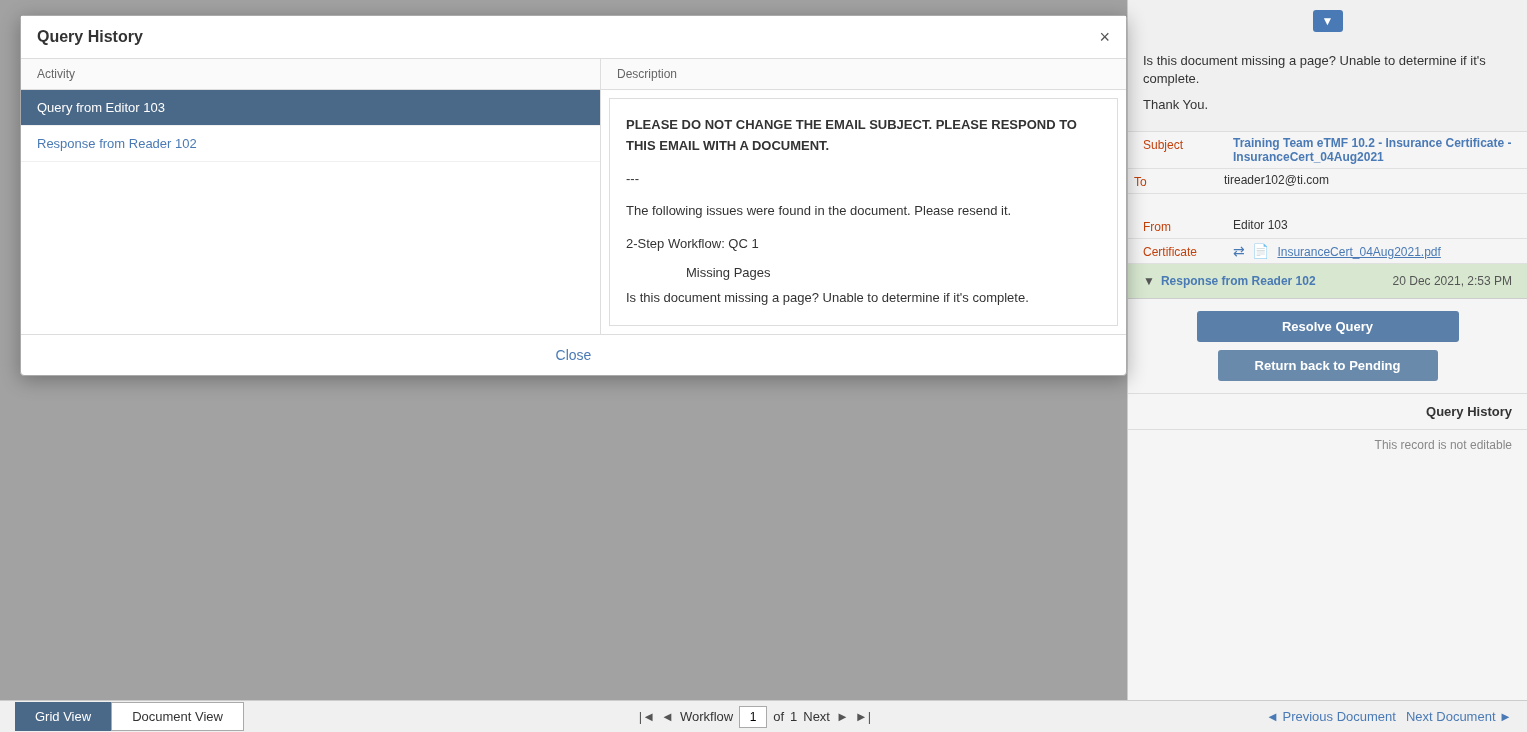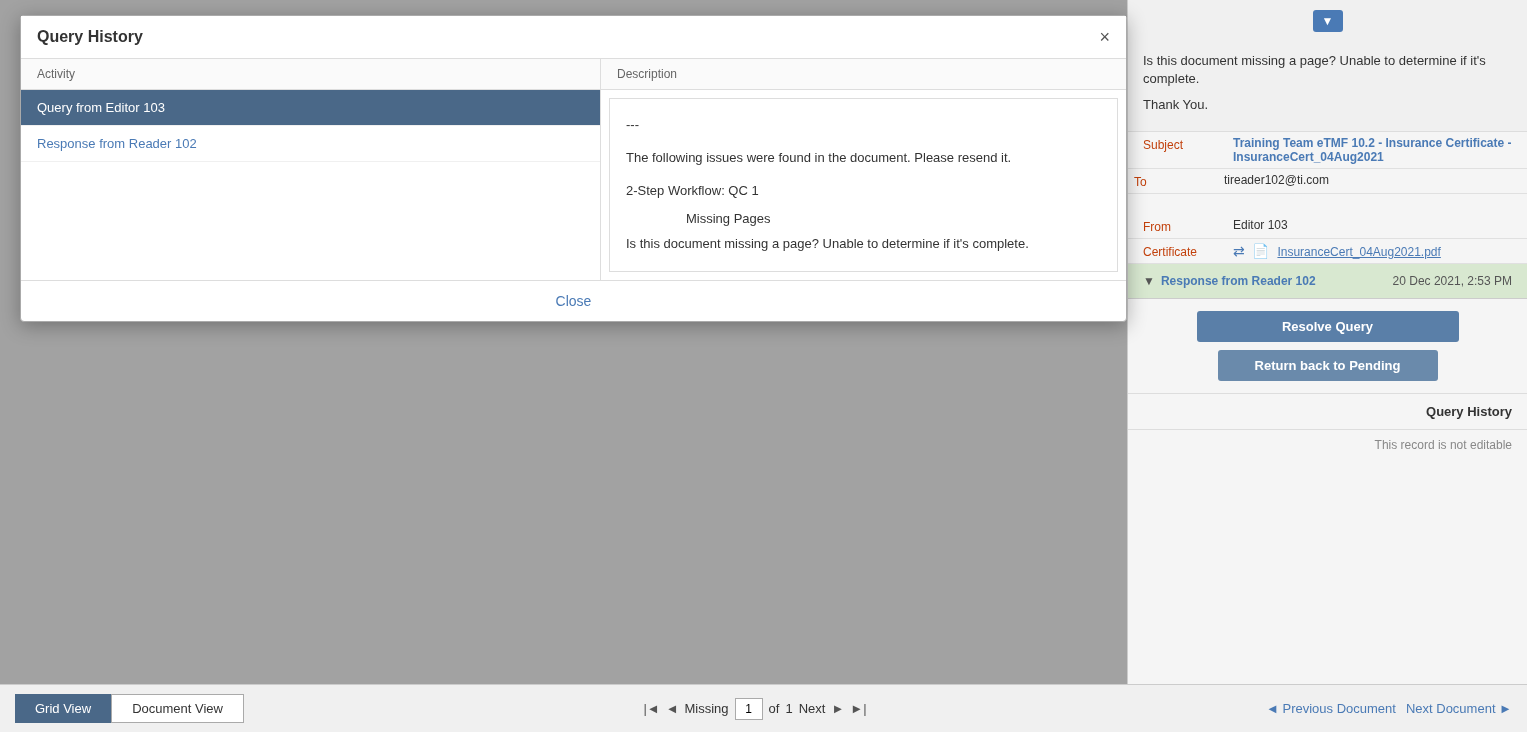--- a/index.html
+++ b/index.html
@@ -177,21 +177,21 @@
       text-align: right;
       color: #888;
       font-size: 12px;
       padding: 8px 15px;
     }
 
     
     .bottom-bar {
       position: absolute;
       bottom: 0; left: 0;
-      width: 1527px; height: 48px;
+      width: 1527px; height: 32px;
       background: #f0f0f0;
       border-top: 1px solid #ccc;
       display: flex;
       align-items: center;
       justify-content: space-between;
       padding: 0 15px;
     }
 
     .view-buttons {
       display: flex;
@@ -463,20 +463,21 @@
           </div>
           <div class="activity-item response">
             <span>Response from Reader 102</span>
           </div>
         </div>
       </div>
 
       <div class="description-panel">
         <div class="description-header">Description</div>
         <div class="description-content scrollbar-visible">
+          <p style="font-weight:bold; margin-bottom:12px;">PLEASE DO NOT CHANGE THE EMAIL SUBJECT. PLEASE RESPOND TO THIS EMAIL WITH A DOCUMENT.</p>
           <p style="margin-bottom:12px;">---</p>
           <p style="margin-bottom:12px;">The following issues were found in the document. Please resend it.</p>
           <p style="margin-bottom:8px;">2-Step Workflow: QC 1</p>
           <p style="margin-left: 60px; margin-bottom:4px;">Missing Pages</p>
           <p>Is this document missing a page? Unable to determine if it's complete.</p>
         </div>
       </div>
     </div>
 
     <div class="modal-footer">
@@ -487,21 +488,21 @@
 
 <div class="bottom-bar">
   <div class="view-buttons">
     <button class="btn-grid">Grid View</button>
     <button class="btn-doc">Document View</button>
   </div>
 
   <div class="pagination">
     <button class="nav-btn">|◄</button>
     <button class="nav-btn">◄</button>
-    <span>Missing</span>
+    <span>Workflow</span>
     <input class="page-input" type="text" value="1" style="">
     <span>of</span>
     <span>1</span>
     <span>Next</span>
     <button class="nav-btn">►</button>
     <button class="nav-btn">►|</button>
   </div>
 
   <div class="doc-nav">
     <button class="nav-btn" style="color:#4a7ab5;">◄ Previous Document</button>

